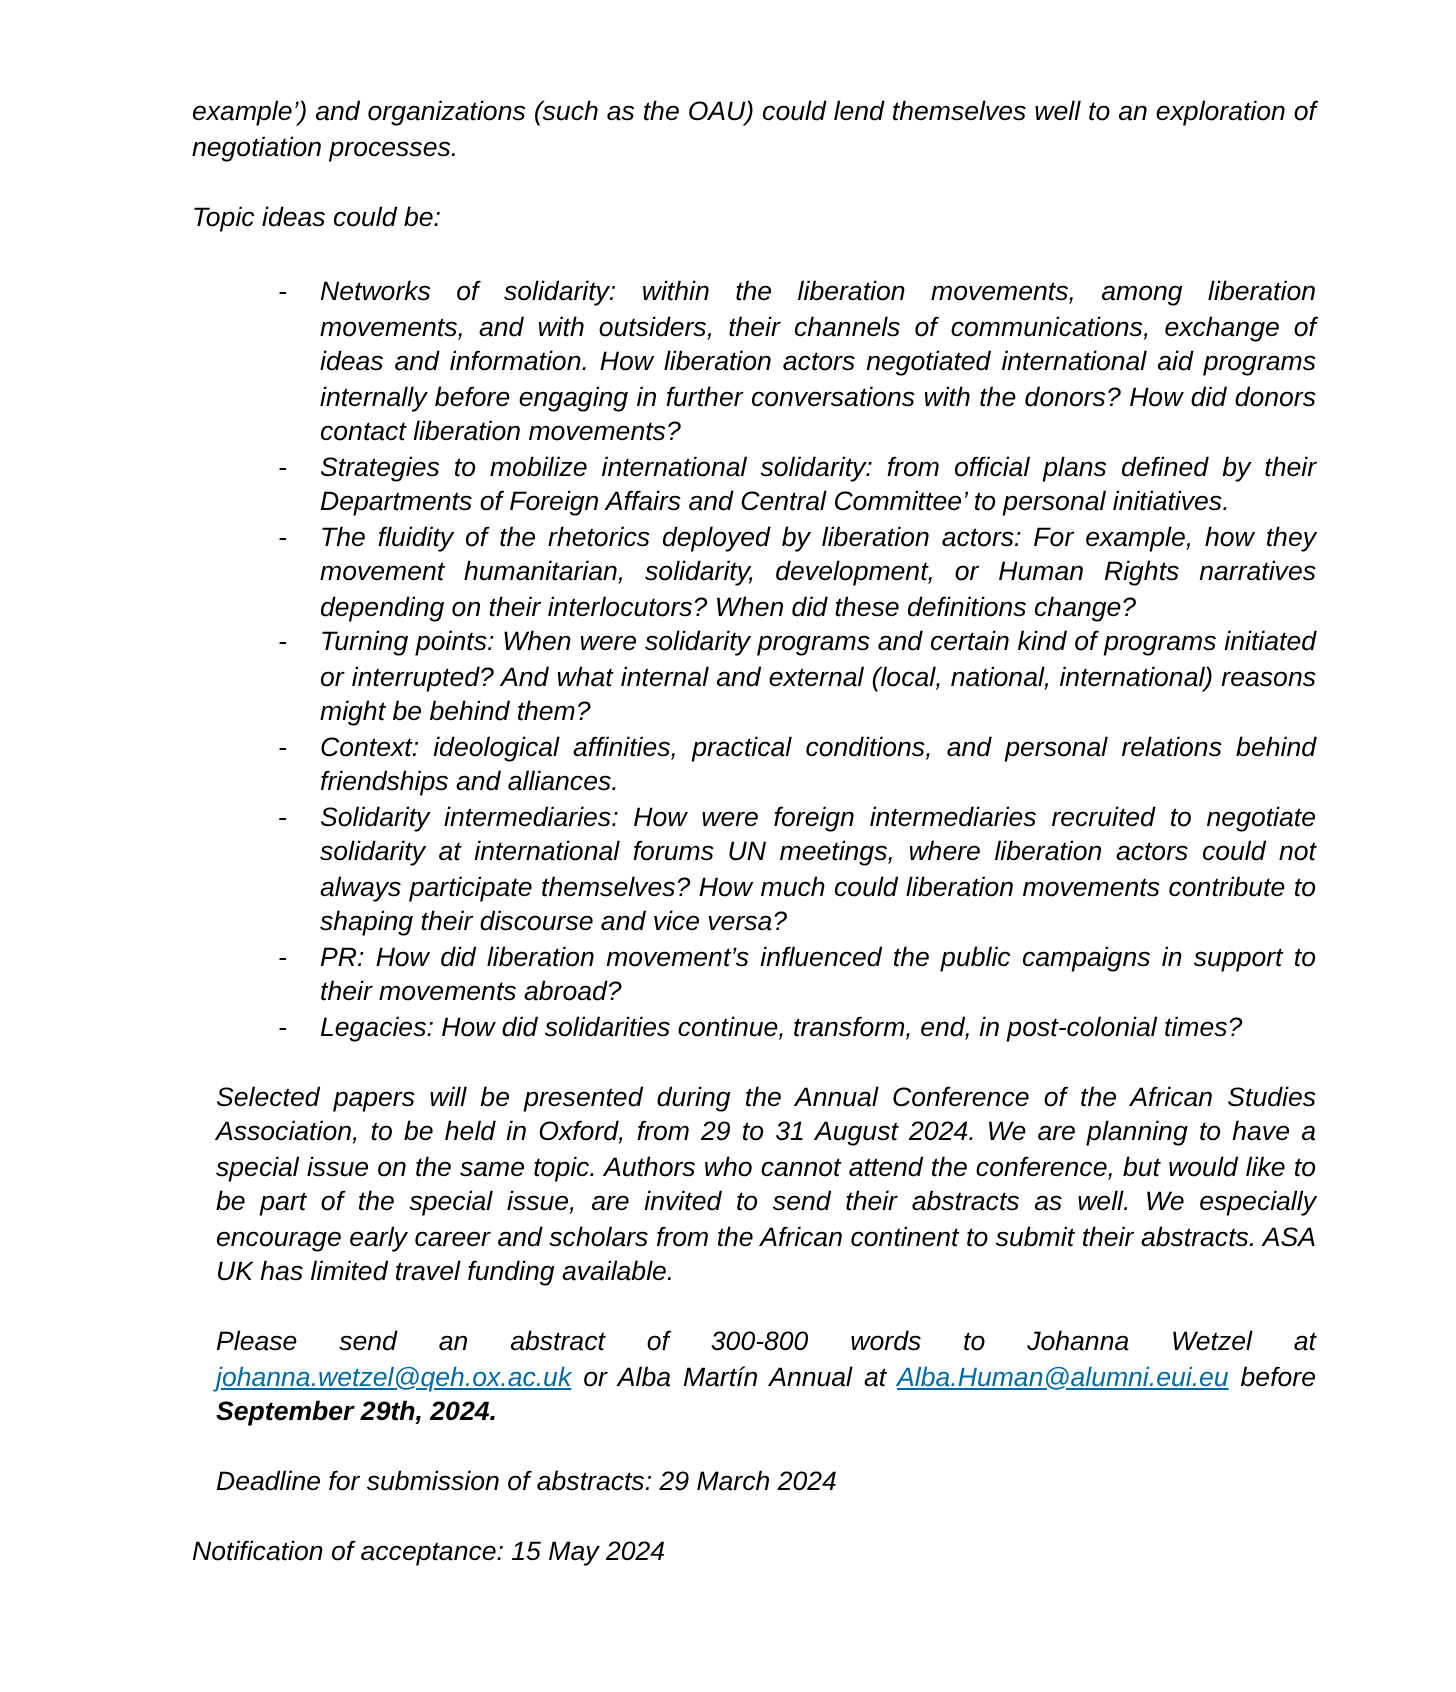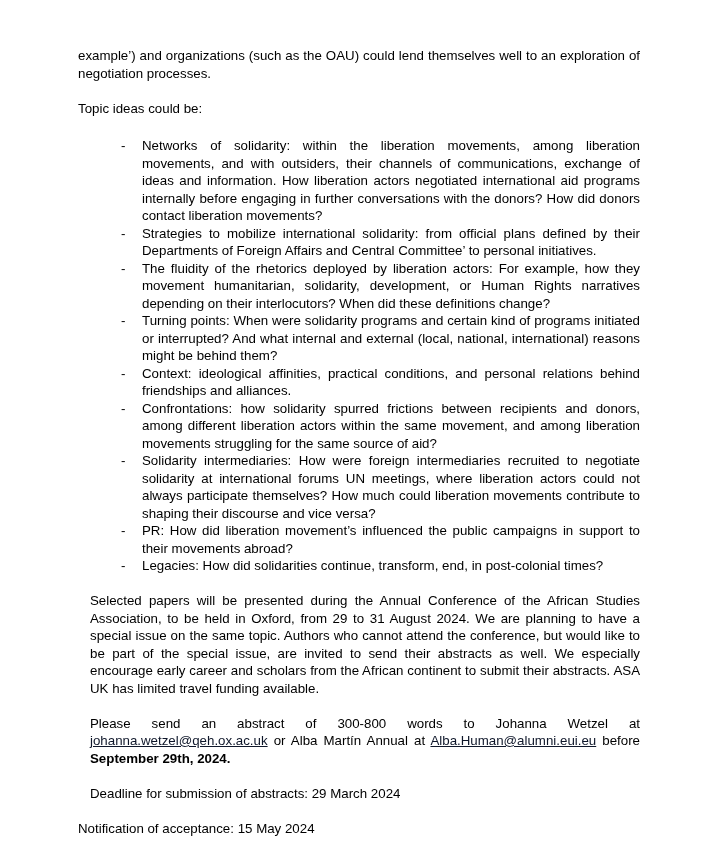--- a/index.html
+++ b/index.html
@@ -12,23 +12,24 @@
       height: 846px;
       overflow: hidden;
       position: relative;
       font-family: "Liberation Sans", sans-serif;
       font-size: 13.3px;
       line-height: 17.5px;
       color: #000000;
     }
     .page {
       position: absolute;
-      left: 78px;
+      left: 96px;
       top: 47px;
       width: 562px;
+      font-style: italic;
     }
     p {
       margin: 0;
       text-align: justify;
     }
     .para-gap { margin-bottom: 17.5px; margin-left: 12px; }
     .intro-cont { margin-bottom: 17.5px; }
     .topic-label { margin-bottom: 20px; }
     ul.topics {
       list-style: none;
@@ -39,41 +40,41 @@
       position: relative;
       padding-left: 64px;
       text-align: justify;
     }
     ul.topics li .dash {
       position: absolute;
       left: 43px;
       top: 0;
     }
     a.email {
-      color: #0f172a;
+      color: #0369a1;
       text-decoration: underline;
     }
     .bold { font-weight: bold; }
   </style>
 </head>
 <body>
 
 <div class="page">
 
   <p class="intro-cont">example’) and organizations (such as the OAU) could lend themselves well to an exploration of negotiation processes.</p>
 
   <p class="topic-label">Topic ideas could be:</p>
 
   <ul class="topics">
     <li><span class="dash">-</span><span>Networks of solidarity: within the liberation movements, among liberation movements, and with outsiders, their channels of communications, exchange of ideas and information. How liberation actors negotiated international aid programs internally before engaging in further conversations with the donors? How did donors contact liberation movements?</span></li>
     <li><span class="dash">-</span><span>Strategies to mobilize international solidarity: from official plans defined by their Departments of Foreign Affairs and Central Committee’ to personal initiatives.</span></li>
     <li><span class="dash">-</span><span>The fluidity of the rhetorics deployed by liberation actors: For example, how they movement humanitarian, solidarity, development, or Human Rights narratives depending on their interlocutors? When did these definitions change?</span></li>
     <li><span class="dash">-</span><span>Turning points: When were solidarity programs and certain kind of programs initiated or interrupted? And what internal and external (local, national, international) reasons might be behind them?</span></li>
     <li><span class="dash">-</span><span>Context: ideological affinities, practical conditions, and personal relations behind friendships and alliances.</span></li>
-    <li><span class="dash">-</span><span>Confrontations: how solidarity spurred frictions between recipients and donors, among different liberation actors within the same movement, and among liberation movements struggling for the same source of aid?</span></li>
+    <li><span class="dash">-</span></li>
     <li><span class="dash">-</span><span>Solidarity intermediaries: How were foreign intermediaries recruited to negotiate solidarity at international forums UN meetings, where liberation actors could not always participate themselves? How much could liberation movements contribute to shaping their discourse and vice versa?</span></li>
     <li><span class="dash">-</span><span>PR: How did liberation movement’s influenced the public campaigns in support to their movements abroad?</span></li>
     <li><span class="dash">-</span><span>Legacies: How did solidarities continue, transform, end, in post-colonial times?</span></li>
   </ul>
 
   <p class="para-gap">Selected papers will be presented during the Annual Conference of the African Studies Association, to be held in Oxford, from 29 to 31 August 2024. We are planning to have a special issue on the same topic. Authors who cannot attend the conference, but would like to be part of the special issue, are invited to send their abstracts as well. We especially encourage early career and scholars from the African continent to submit their abstracts. ASA UK has limited travel funding available.</p>
 
   <p class="para-gap"><span>Please send an abstract of 300-800 words to Johanna Wetzel at </span><a class="email" title="johanna.wetzel@qeh.ox.ac.uk">johanna.wetzel@qeh.ox.ac.uk</a><span> or Alba Martín Annual at </span><a class="email" title="Alba.Martin@alumni.eui.eu">Alba.Human@alumni.eui.eu</a><span> before </span><span class="bold">September 29th, 2024.</span></p>
 
   <p class="para-gap">Deadline for submission of abstracts: 29 March 2024</p>

